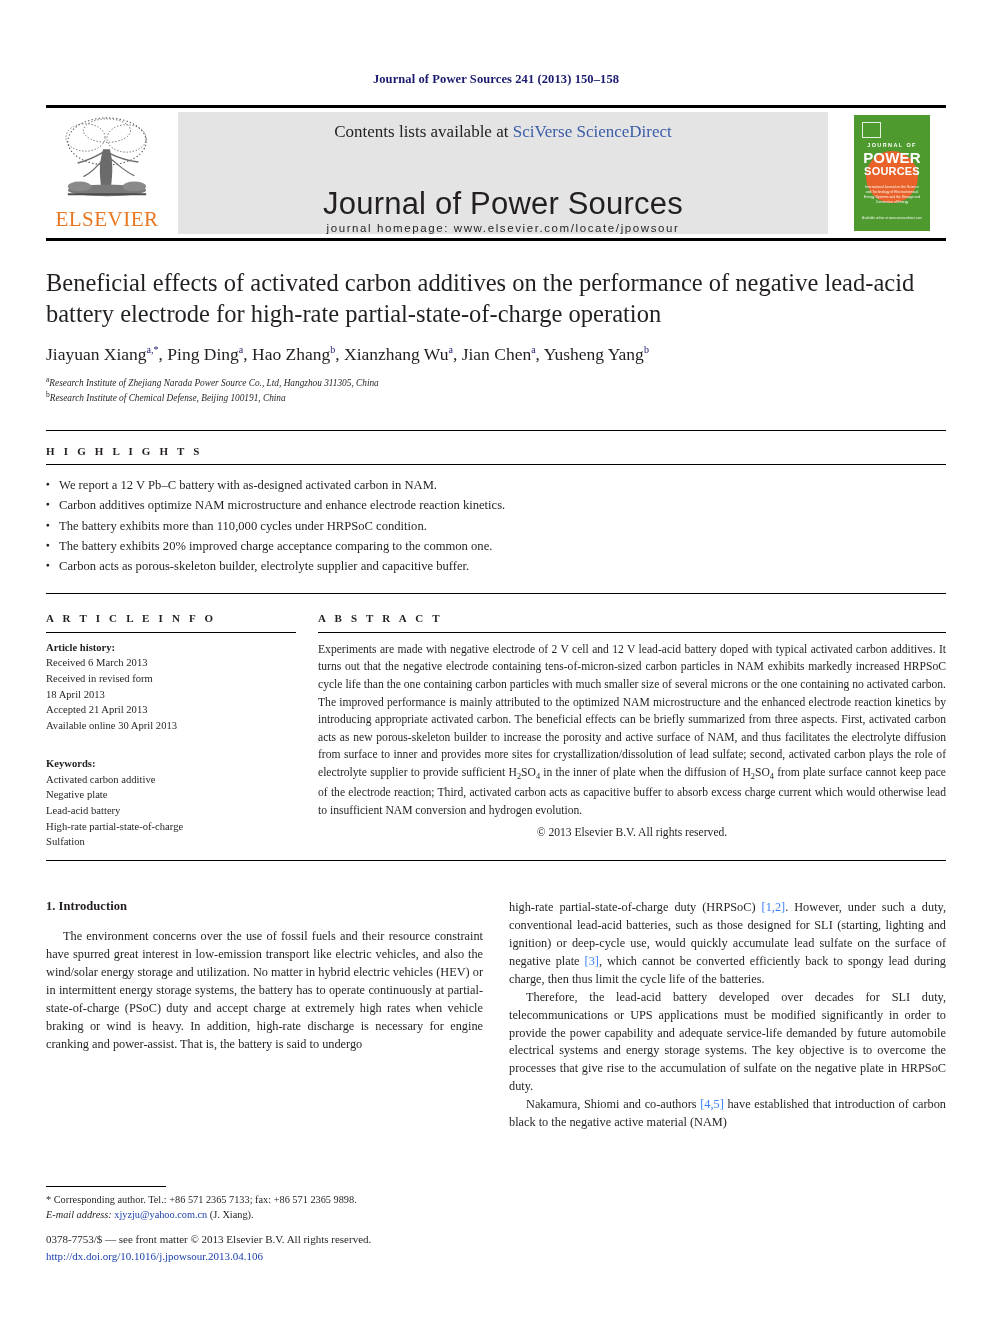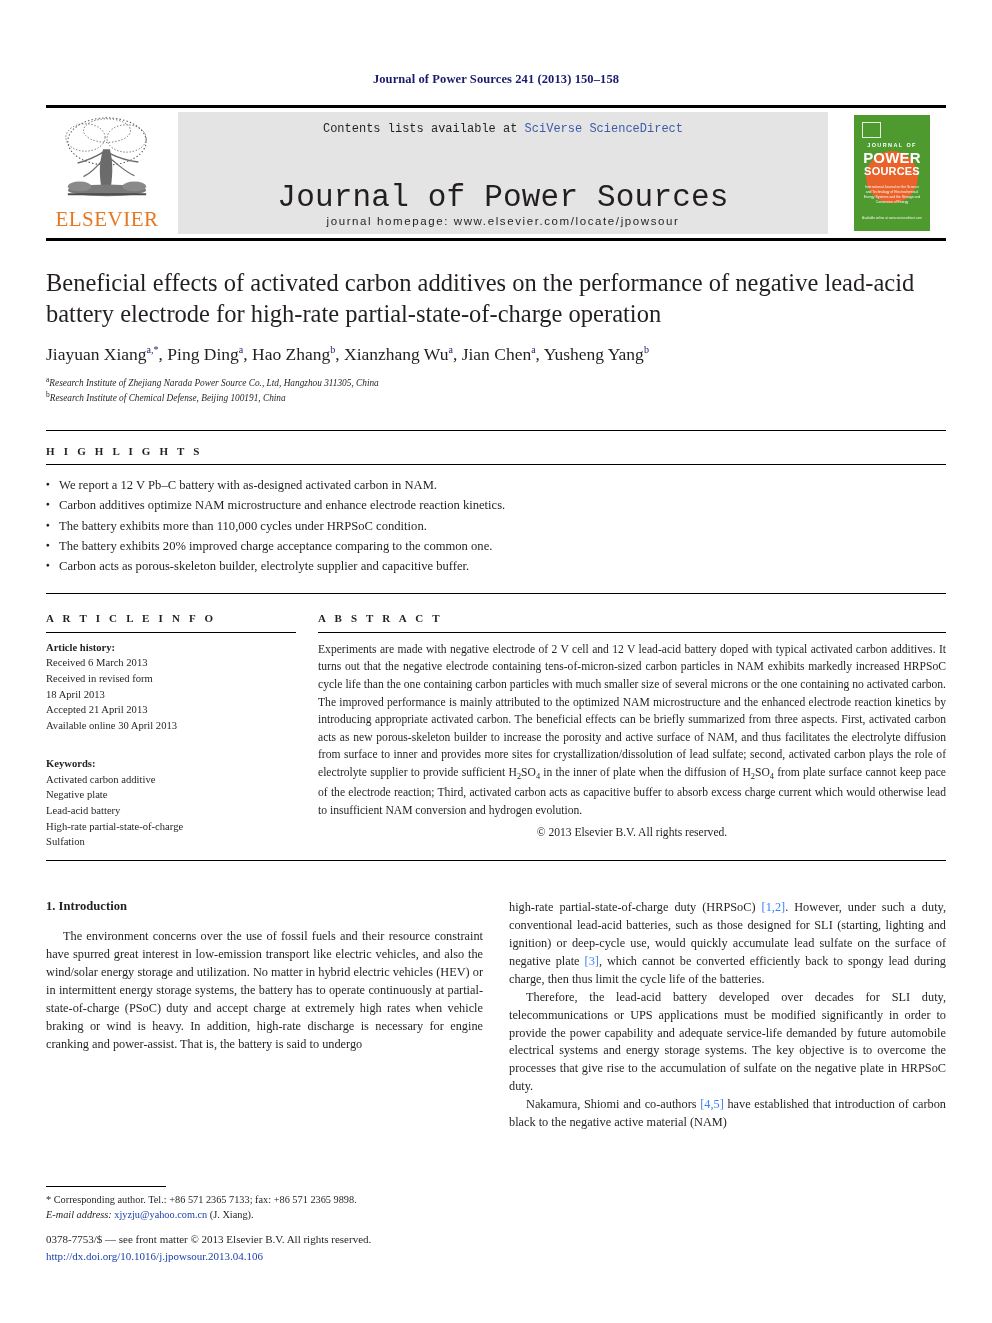--- a/index.html
+++ b/index.html
@@ -66,27 +66,27 @@
     flex: 1 1 auto;
     background: #e4e4e4;
     display: flex;
     flex-direction: column;
     align-items: center;
     justify-content: space-between;
     padding: 10px 0 8px 0;
     margin-left: 10px;
   }
   .contents-line {
-    font-family: Liberation Mono, monospace;
-    font-size: 12px;
+    font-family: Liberation Serif, serif;
+    font-size: 17px;
     color: #231f20;
   }
   .contents-line .sd-link { color: #3b5ca8; }
   .journal-title {
-    font-family: Liberation Mono, monospace;
+    font-family: Liberation Sans, sans-serif;
     font-size: 31px;
     color: #231f20;
     letter-spacing: .2px;
     margin-top: 44px;
   }
   .homepage-line {
     font-family: "Liberation Sans", sans-serif;
     font-size: 11.5px;
     color: #231f20;
     letter-spacing: 1.6px;

